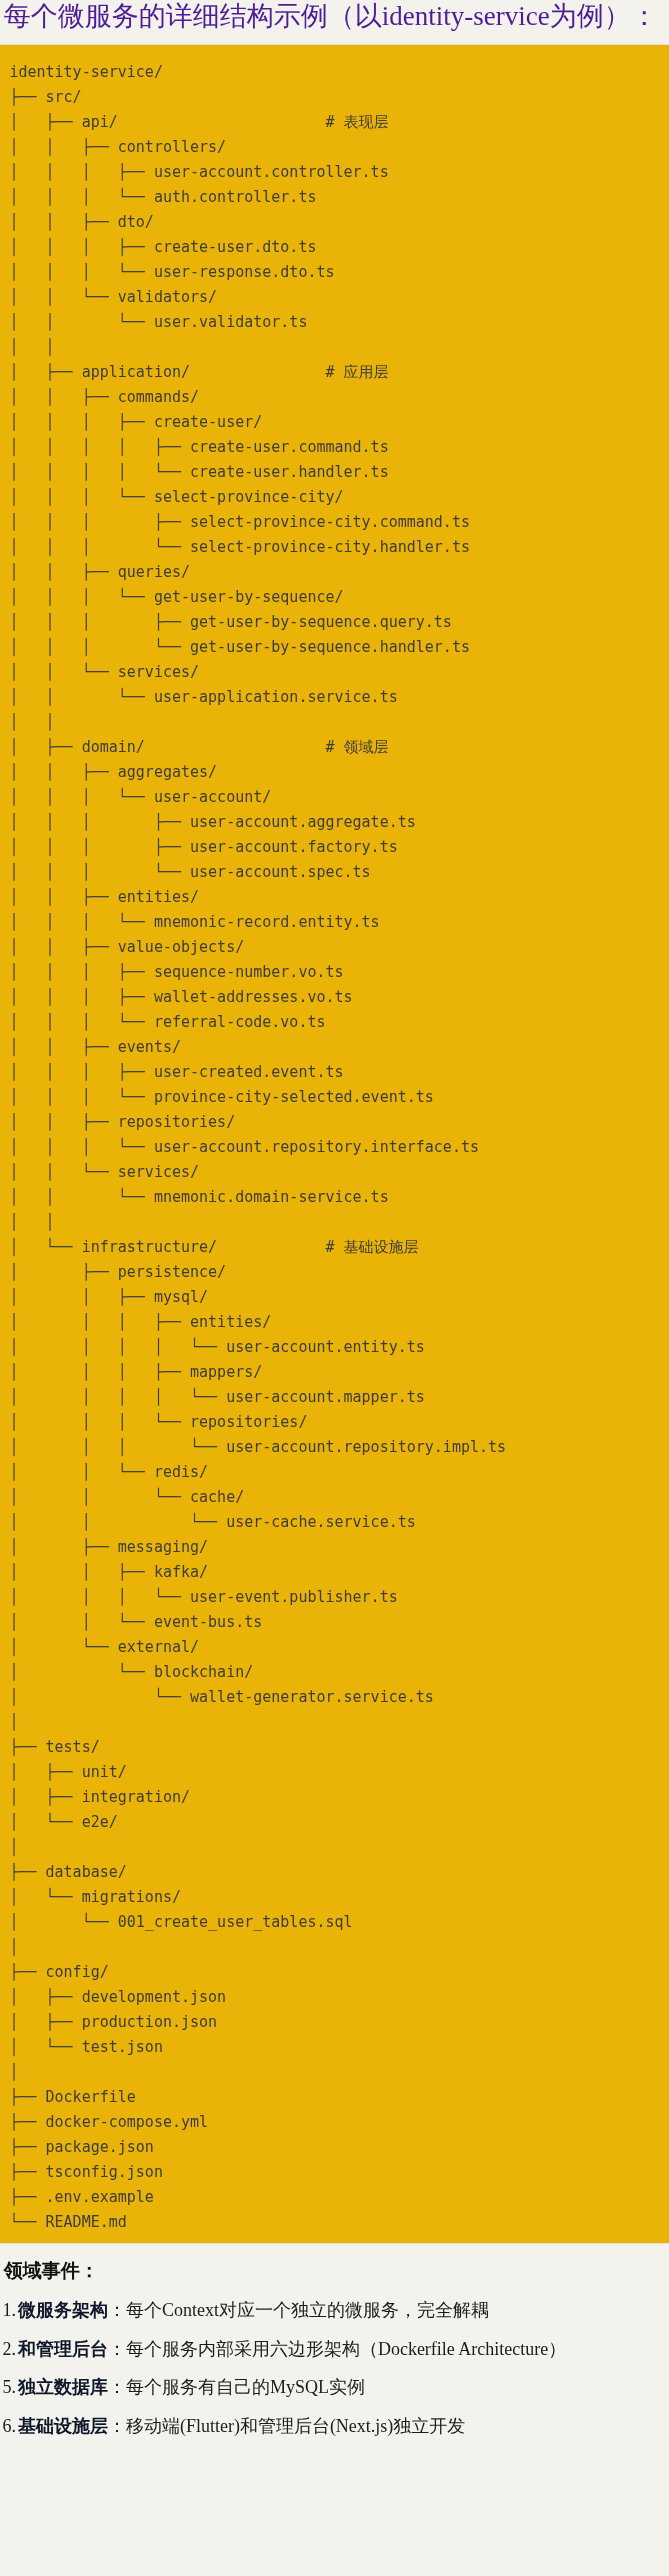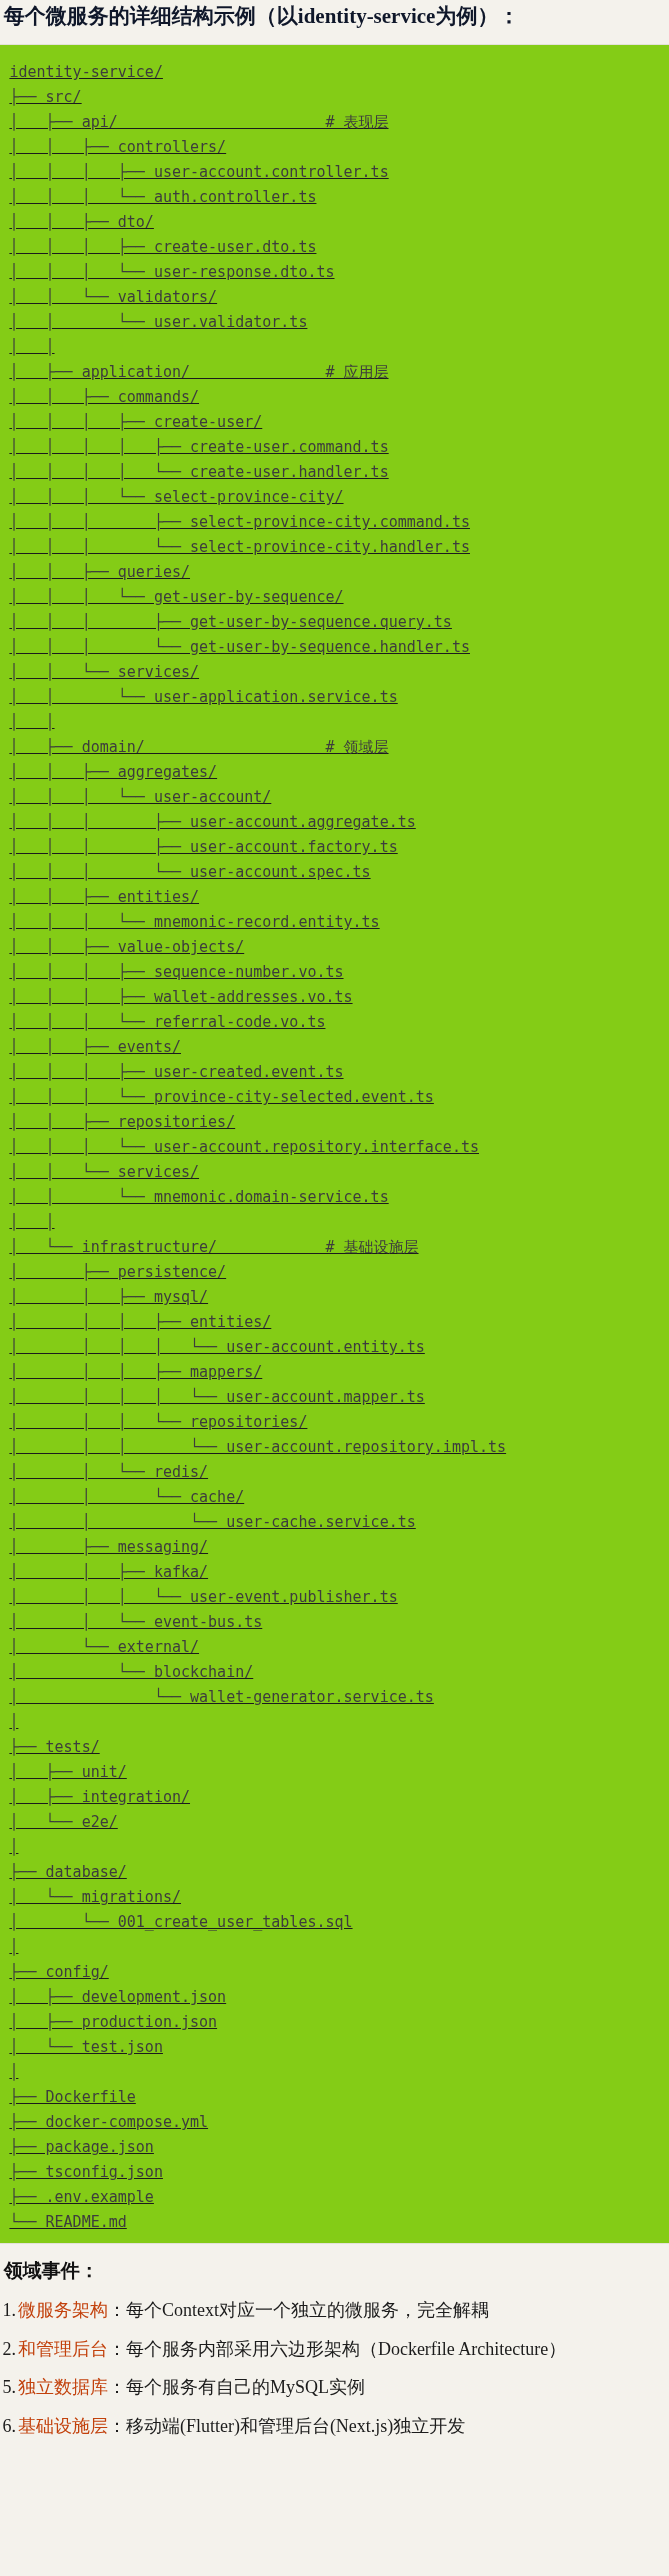--- a/index.html
+++ b/index.html
@@ -11,33 +11,32 @@
     width: 669px;
     height: 2576px;
     overflow: hidden;
     box-sizing: border-box;
     font-family: "Liberation Serif", serif;
     color: #1c1c1c;
   }
   .page-title {
     margin: 0;
     padding: 3.1px 6.3px 0 3.8px;
-    font-size: 21px;
+    font-size: 27px;
     line-height: 27.5px;
-    font-weight: bold;
-    color: #0f172a;
+    font-weight: normal;
+    color: #4c1d95;
     height: 44px;
     box-sizing: border-box;
   }
   .code-block {
-    background: #84cc16;
+    background: #eab308;
     border-top: 0.6px solid #e3e1d9;
     border-bottom: 0.6px solid #e3e1d9;
     padding: 15px 6.3px 7.5px 9.4px;
-    text-decoration: underline;
   }
   .code-block pre {
     margin: 0;
     font-family: "DejaVu Sans Mono", "Liberation Mono", monospace;
     font-size: 15px;
     line-height: 25px;
     color: #3d3d3d;
     white-space: pre;
   }
   .notes {
@@ -52,22 +51,22 @@
   }
   .note-item {
     margin: 16.3px 0 0 0;
     font-size: 18px;
     line-height: 22.5px;
   }
   .note-item .num {
     margin-right: 1.9px;
   }
   .note-item .term {
-    font-weight: normal;
-    color: #c2410c;
+    font-weight: bold;
+    color: #0f172a;
   }
   .closing-paragraph {
     margin: 16.3px 0 0 0;
     font-size: 18px;
     line-height: 22.5px;
   }
 </style>
 </head>
 <body>
 

